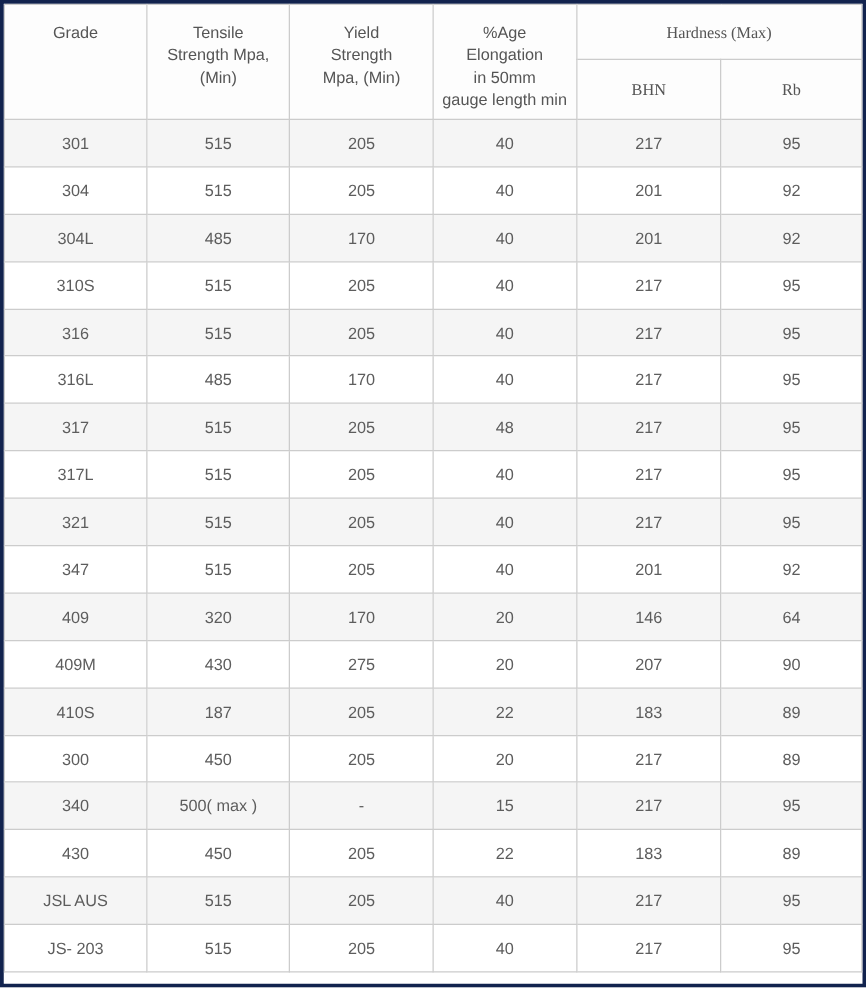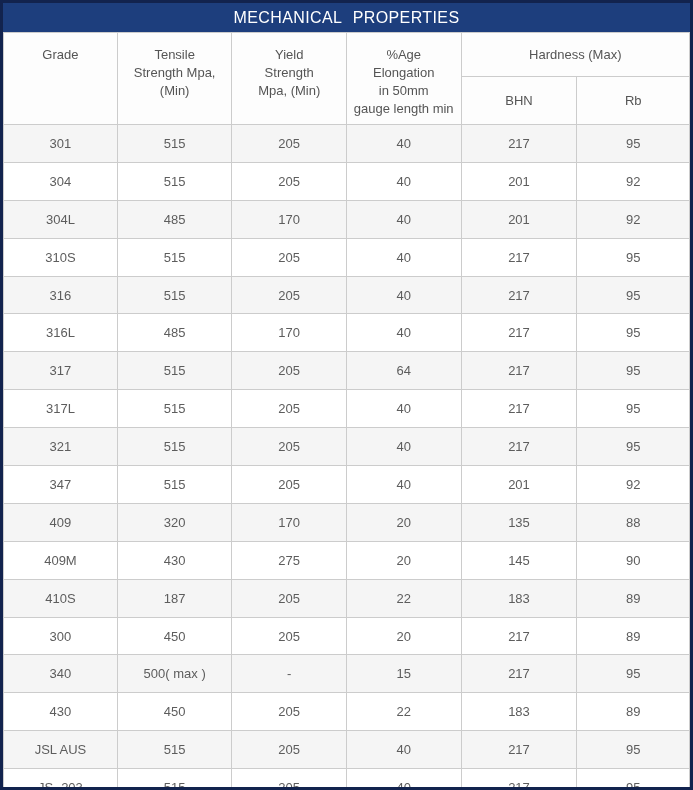--- a/index.html
+++ b/index.html
@@ -41,37 +41,34 @@
     font-size: 13px;
     line-height: 18px;
   }
   thead tr.hdr-row-1 { height: 44px; }
   thead tr.hdr-row-2 { height: 48px; }
   th.hdr-main {
     vertical-align: top;
     padding-top: 13px;
     white-space: pre-line;
   }
-  th.hdr-span, th.hdr-sub { vertical-align: middle; }
+  th.hdr-span, th.hdr-sub { vertical-align: middle; font-family: Liberation Serif, serif; }
   tbody td {
     height: 34.9px;
     font-size: 13px;
     color: #5d5d5d;
     vertical-align: middle;
     background: #ffffff;
   }
   tbody tr:nth-child(odd) td { background: #f5f5f5; }
 </style>
 </head>
 <body>
 
 <div class="frame">
-  <div class="title-bar">
-    <span>MECHANICAL PROPERTIES</span>
-  </div>
   <table class="props">
     <colgroup>
       <col style="width:16.6%">
         <col style="width:16.7%">
         <col style="width:16.7%">
       <col style="width:16.7%">
         <col style="width:16.9%">
         <col style="width:16.4%">
     </colgroup>
     <thead>
@@ -140,21 +137,21 @@
     <td>485</td>
     <td>170</td>
     <td>40</td>
     <td>217</td>
     <td>95</td>
   </tr>
         <tr>
     <td>317</td>
     <td>515</td>
     <td>205</td>
-    <td>64</td>
+    <td>48</td>
     <td>217</td>
     <td>95</td>
   </tr>
         <tr>
     <td>317L</td>
     <td>515</td>
     <td>205</td>
     <td>40</td>
     <td>217</td>
     <td>95</td>
@@ -173,29 +170,29 @@
     <td>205</td>
     <td>40</td>
     <td>201</td>
     <td>92</td>
   </tr>
         <tr>
     <td>409</td>
     <td>320</td>
     <td>170</td>
     <td>20</td>
-    <td>135</td>
-    <td>88</td>
+    <td>146</td>
+    <td>64</td>
   </tr>
         <tr>
     <td>409M</td>
     <td>430</td>
     <td>275</td>
     <td>20</td>
-    <td>145</td>
+    <td>207</td>
     <td>90</td>
   </tr>
         <tr>
     <td>410S</td>
     <td>187</td>
     <td>205</td>
     <td>22</td>
     <td>183</td>
     <td>89</td>
   </tr>

